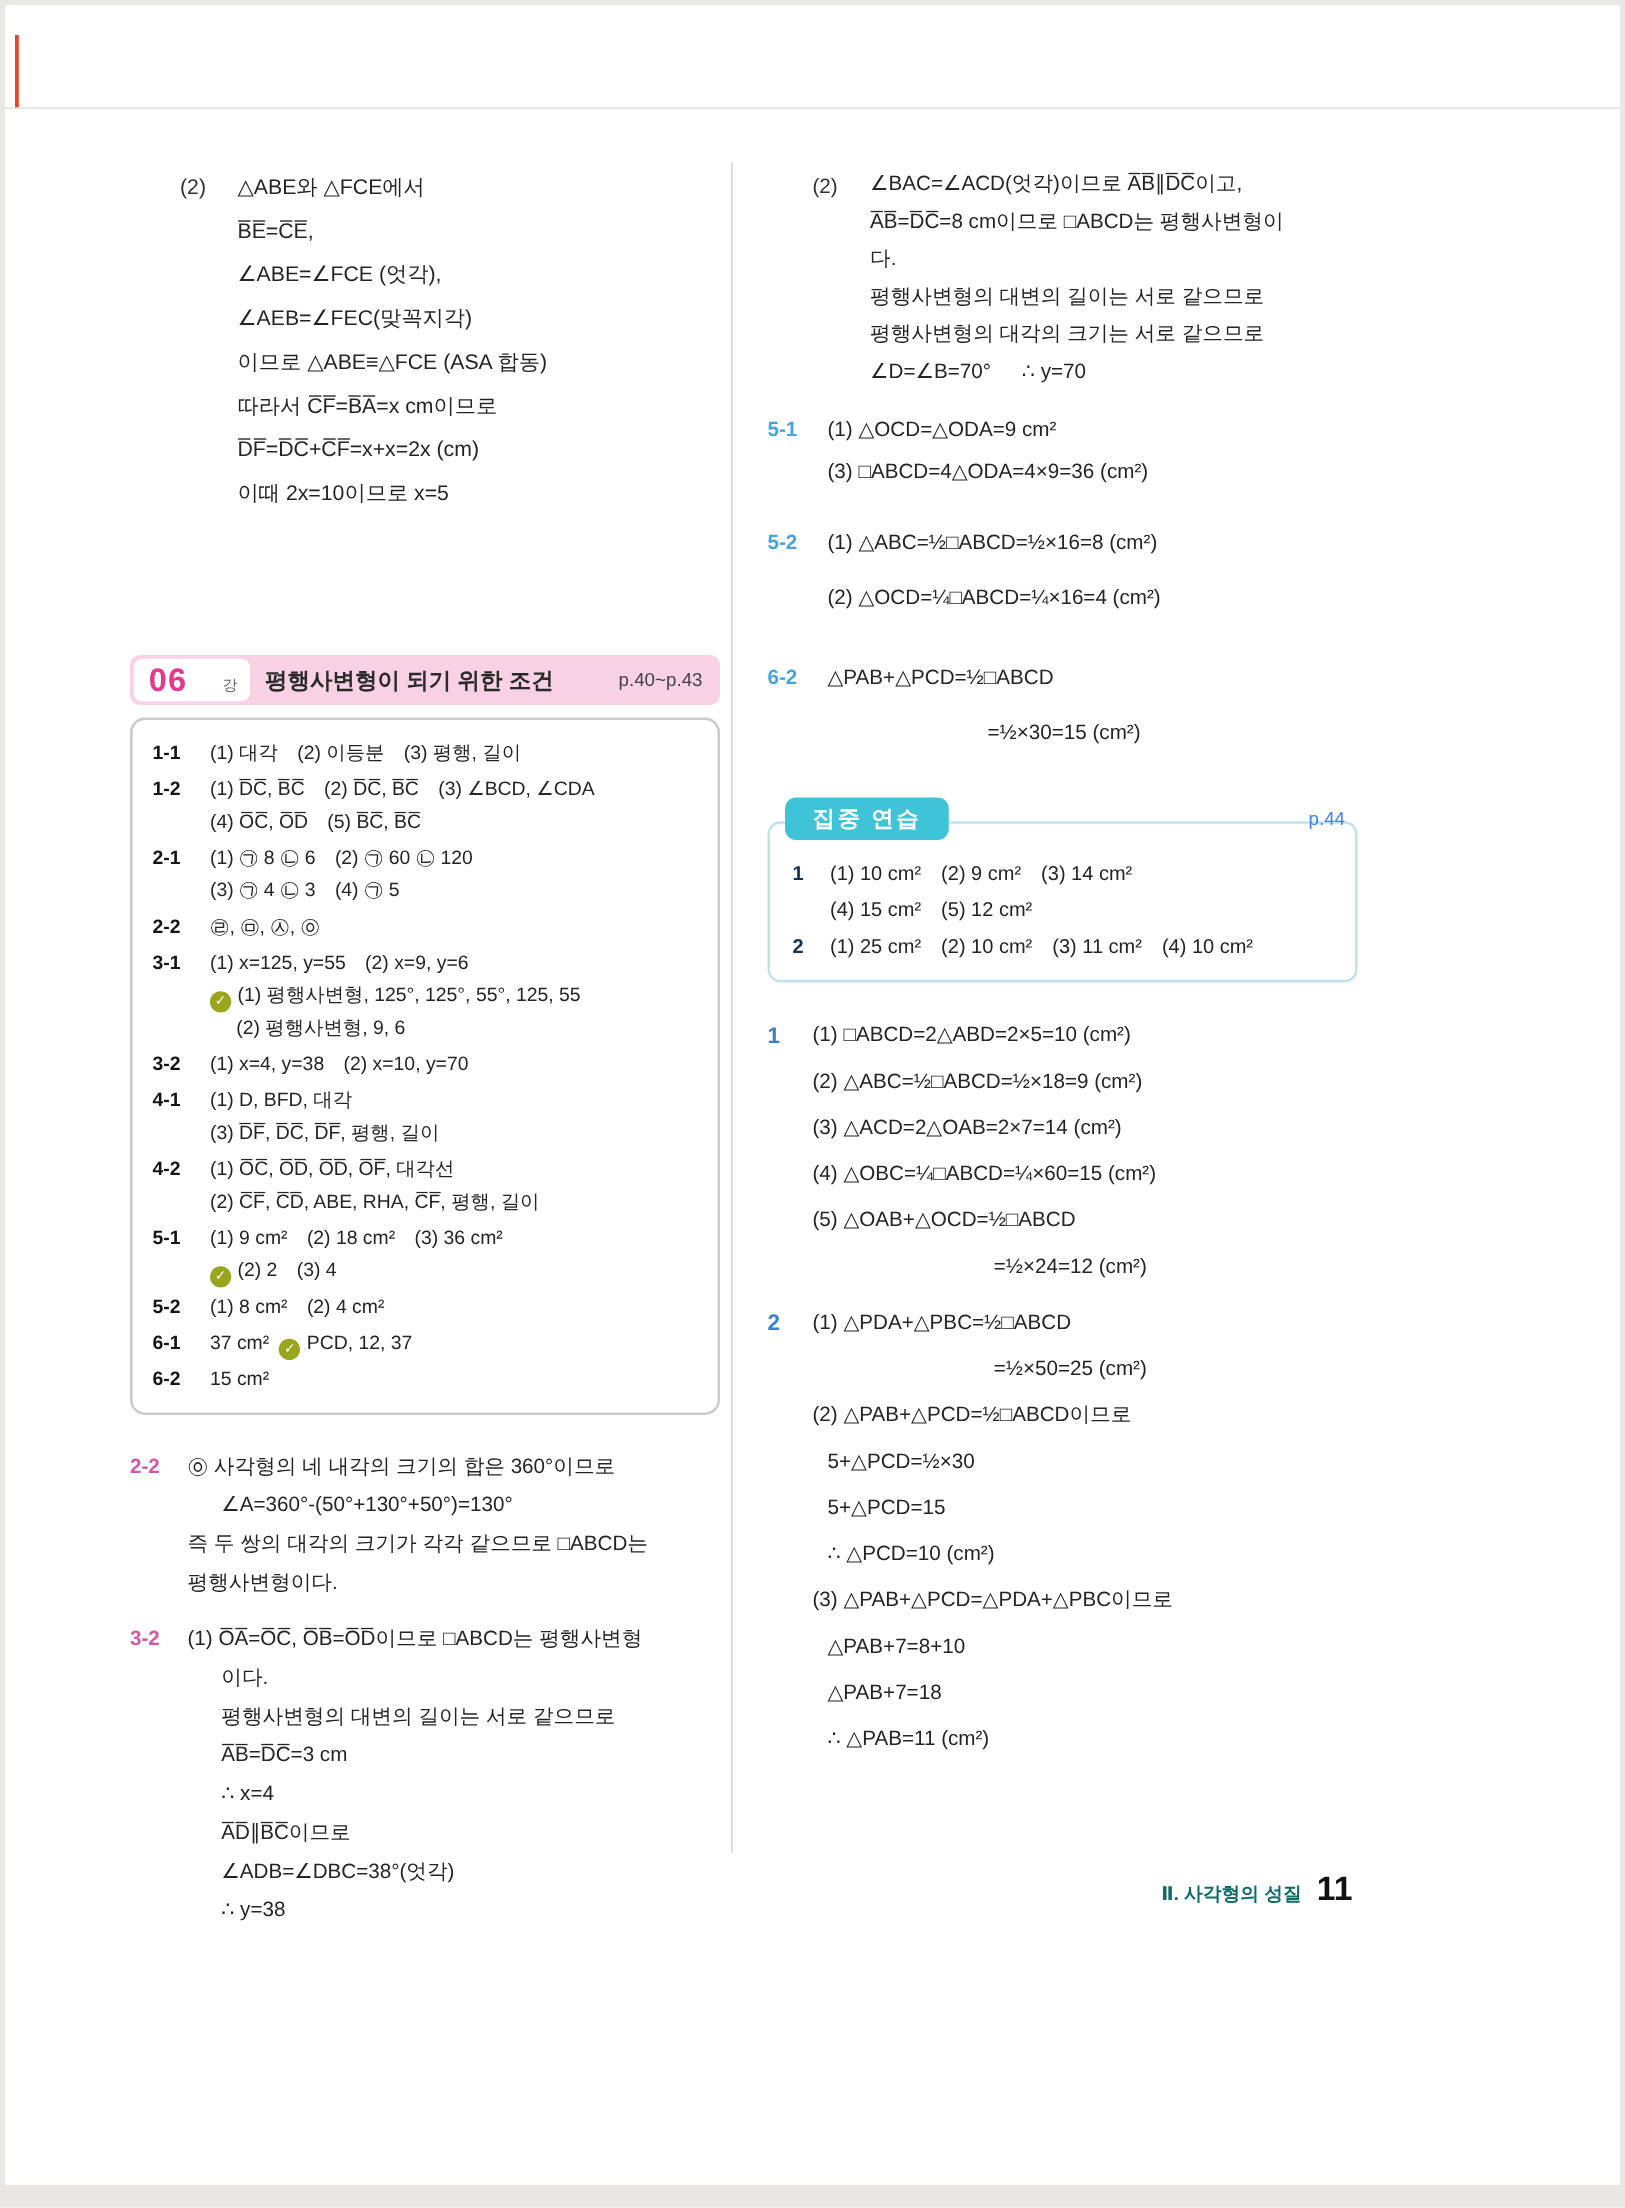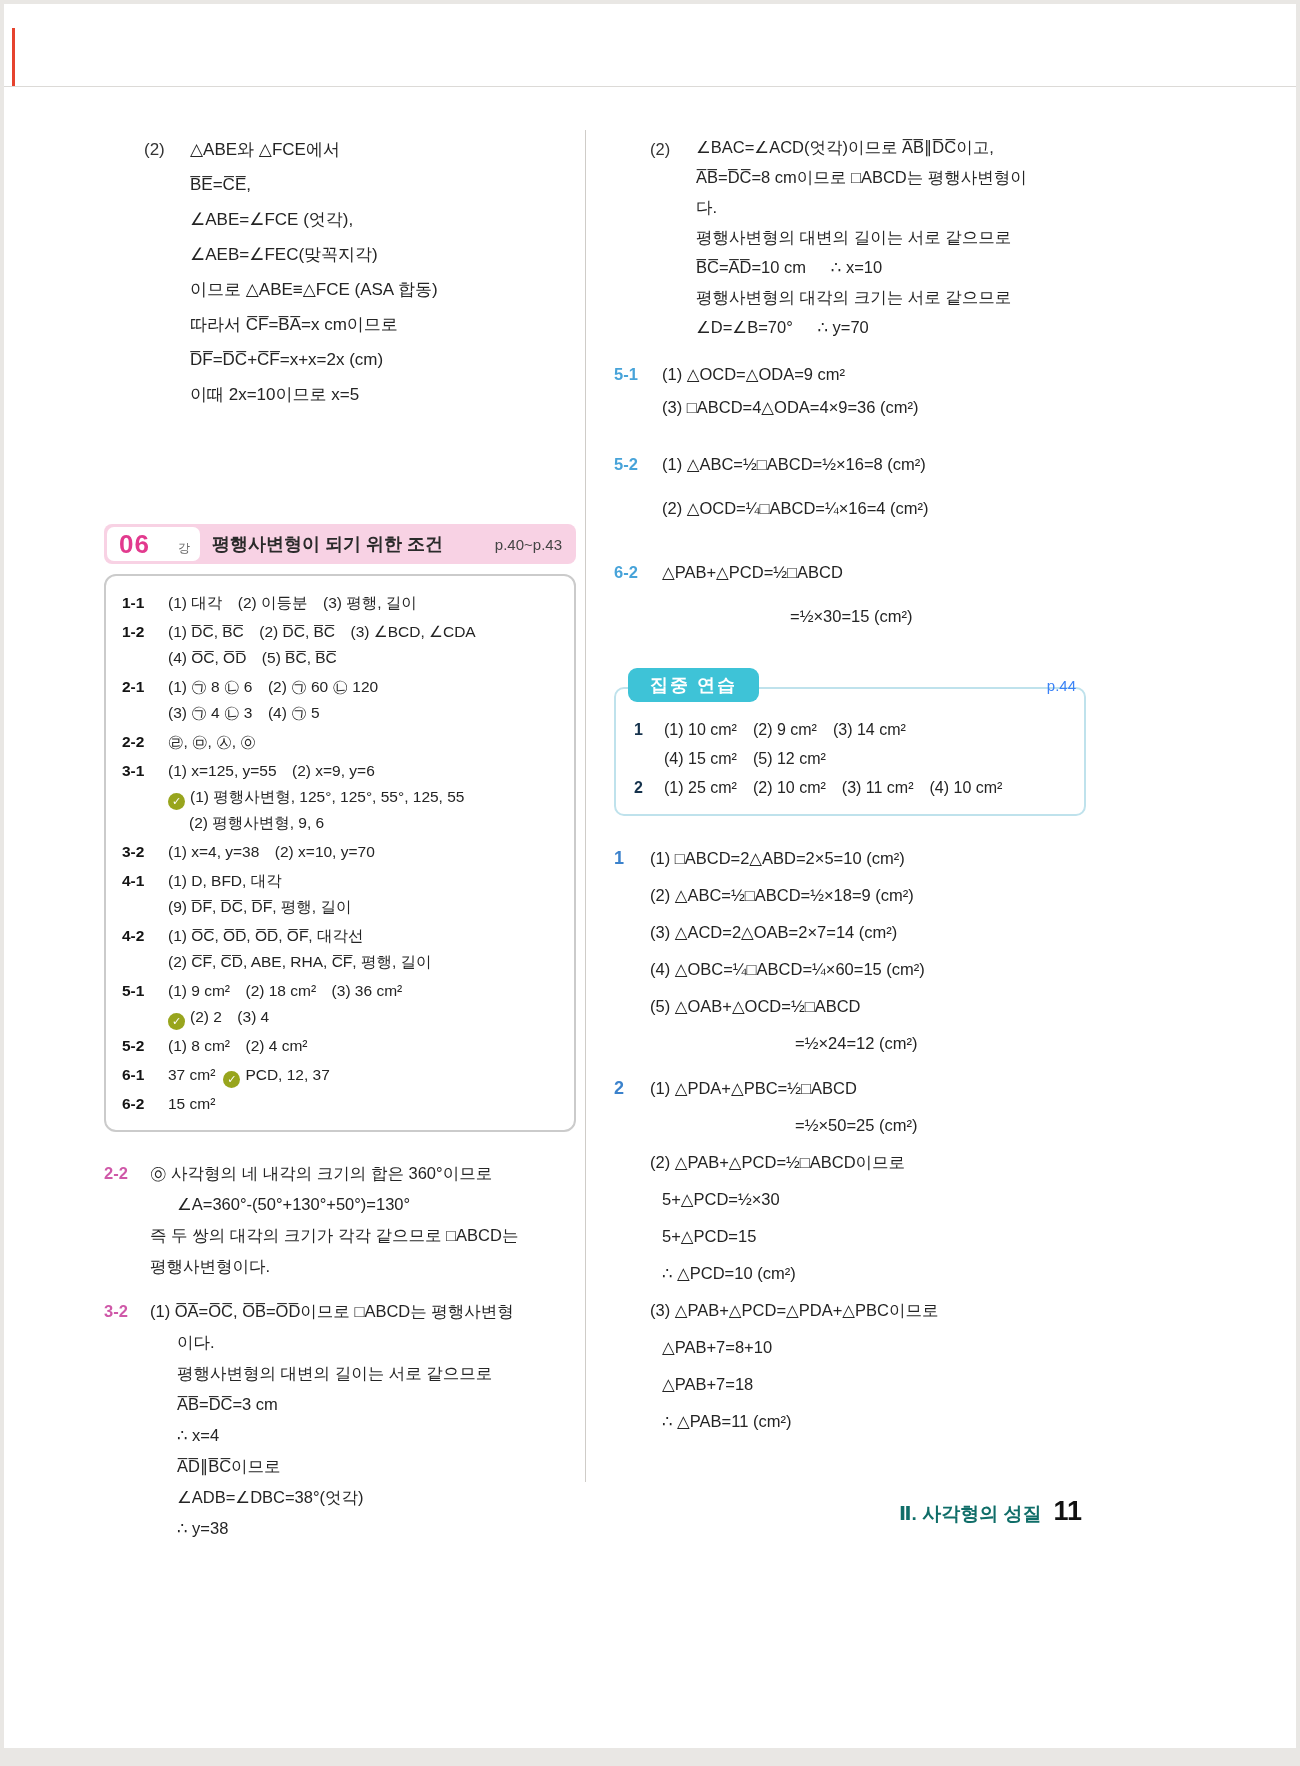--- a/index.html
+++ b/index.html
@@ -141,21 +141,21 @@
   .cont { padding-left: 145px; }
   .sub { padding-left: 12px; }
   .mt24 { margin-top: 24px; }
   .mt8 { margin-top: 8px; }
 
   
   .footer {
     position: absolute; top: 1492px; right: 214px;
     display: flex; align-items: baseline; gap: 12px;
   }
-  .footer-chapter { color: #0f6d68; font-weight: 700; font-size: 19px; }
+  .footer-chapter { color: #0f6d68; font-weight: 700; font-size: 15px; }
   .footer-page { color: #111; font-weight: 800; font-size: 27px; }
 </style>
 </head>
 <body>
 
 <div class="page">
   <div class="crop-mark"></div>
   <div class="top-rule"></div>
   <div class="col-divider"></div>
 
@@ -229,21 +229,21 @@
         <div class="ans-label">3-2</div>
         <div class="ans-body">
             <div class="ans-line">(1) x=4, y=38  (2) x=10, y=70</div>
           </div>
       </div>
 
       <div class="ans-item">
         <div class="ans-label">4-1</div>
         <div class="ans-body">
           <div class="ans-line">(1) D, BFD, 대각</div>
-          <div class="ans-line">(9) D̅F̅, D̅C̅, D̅F̅, 평행, 길이</div>
+          <div class="ans-line">(3) D̅F̅, D̅C̅, D̅F̅, 평행, 길이</div>
         </div>
       </div>
 
       <div class="ans-item">
         <div class="ans-label">4-2</div>
         <div class="ans-body">
           <div class="ans-line">(1) O̅C̅, O̅D̅, O̅D̅, O̅F̅, 대각선</div>
           <div class="ans-line">(2) C̅F̅, C̅D̅, ABE, RHA, C̅F̅, 평행, 길이</div>
         </div>
       </div>
@@ -307,21 +307,20 @@
 
   <div class="right-col">
 
     <div class="sol sol-top-right">
       <div class="sol-label">(2)</div>
       <div class="sol-body">
         <div class="s-line">∠BAC=∠ACD(엇각)이므로 A̅B̅∥D̅C̅이고,</div>
         <div class="s-line">A̅B̅=D̅C̅=8 cm이므로 □ABCD는 평행사변형이</div>
         <div class="s-line">다.</div>
         <div class="s-line">평행사변형의 대변의 길이는 서로 같으므로</div>
-        <div class="s-line">B̅C̅=A̅D̅=10 cm   ∴ x=10</div>
         <div class="s-line">평행사변형의 대각의 크기는 서로 같으므로</div>
         <div class="s-line">∠D=∠B=70°   ∴ y=70</div>
       </div>
     </div>
 
     <div class="r-item mt16">
       <div class="r-label">5-1</div>
       <div class="r-body">
         <div class="r-line">(1) △OCD=△ODA=9 cm²</div>
         <div class="r-line">(3) □ABCD=4△ODA=4×9=36 (cm²)</div>

